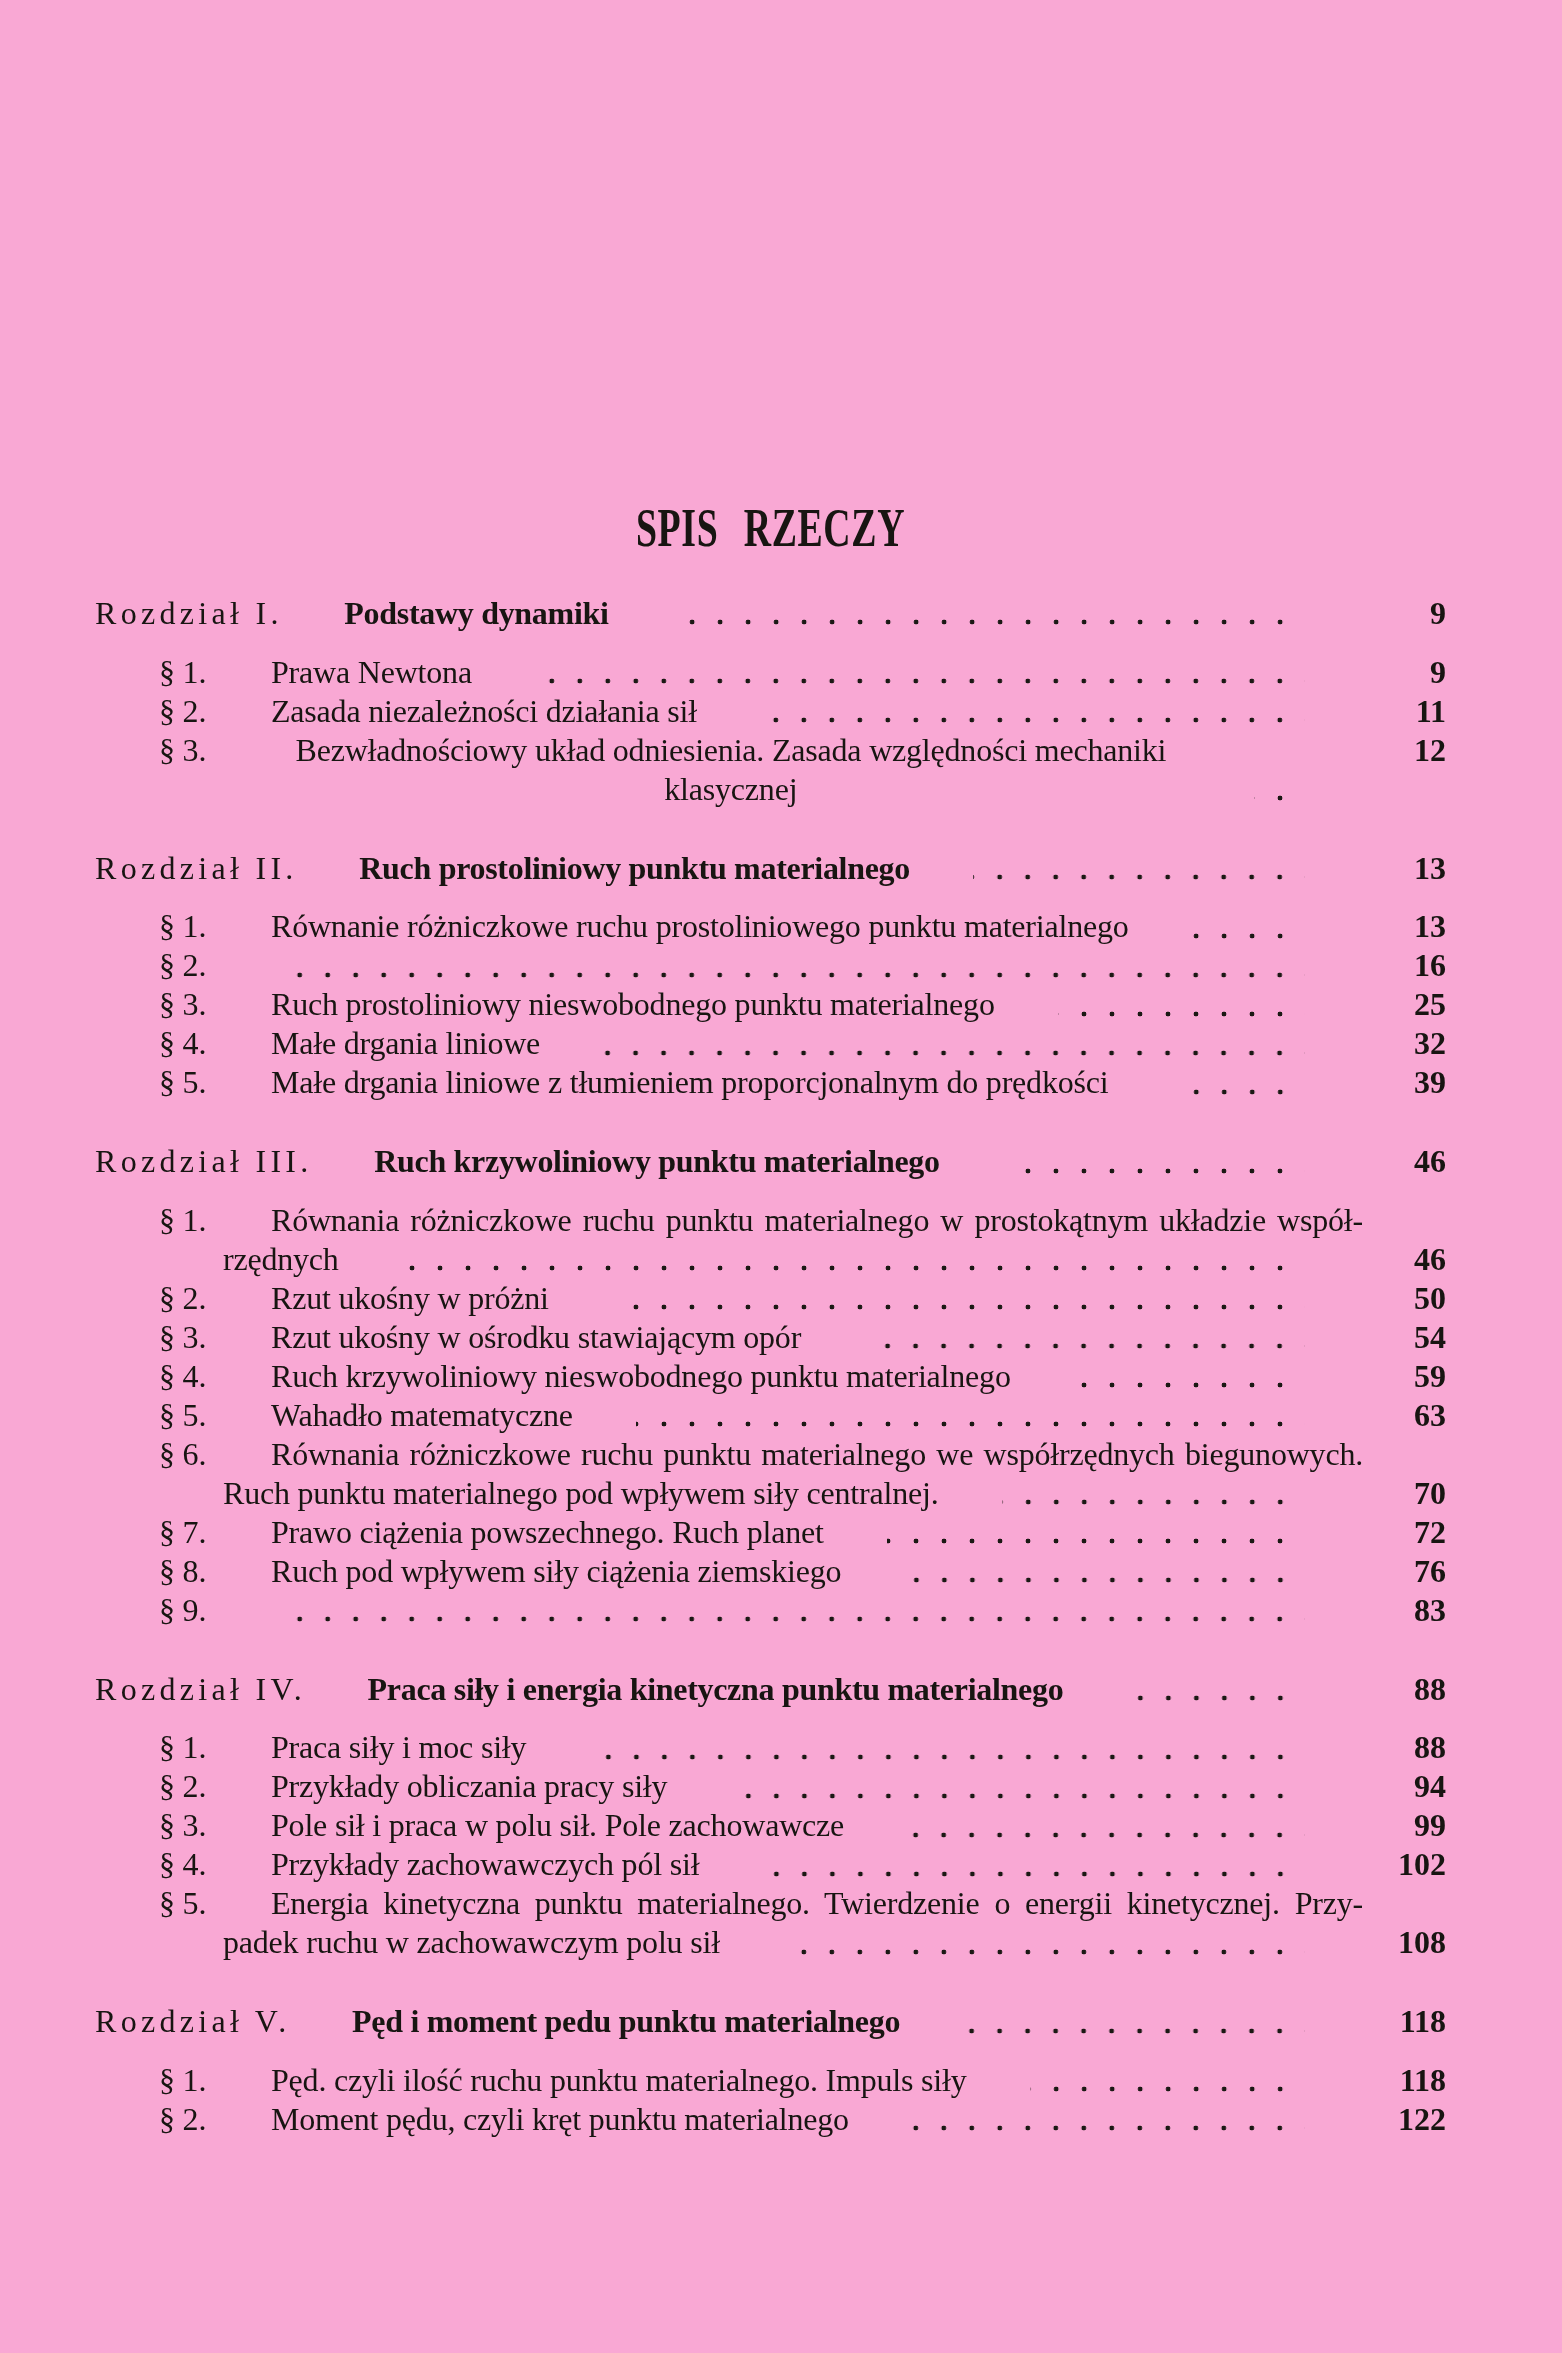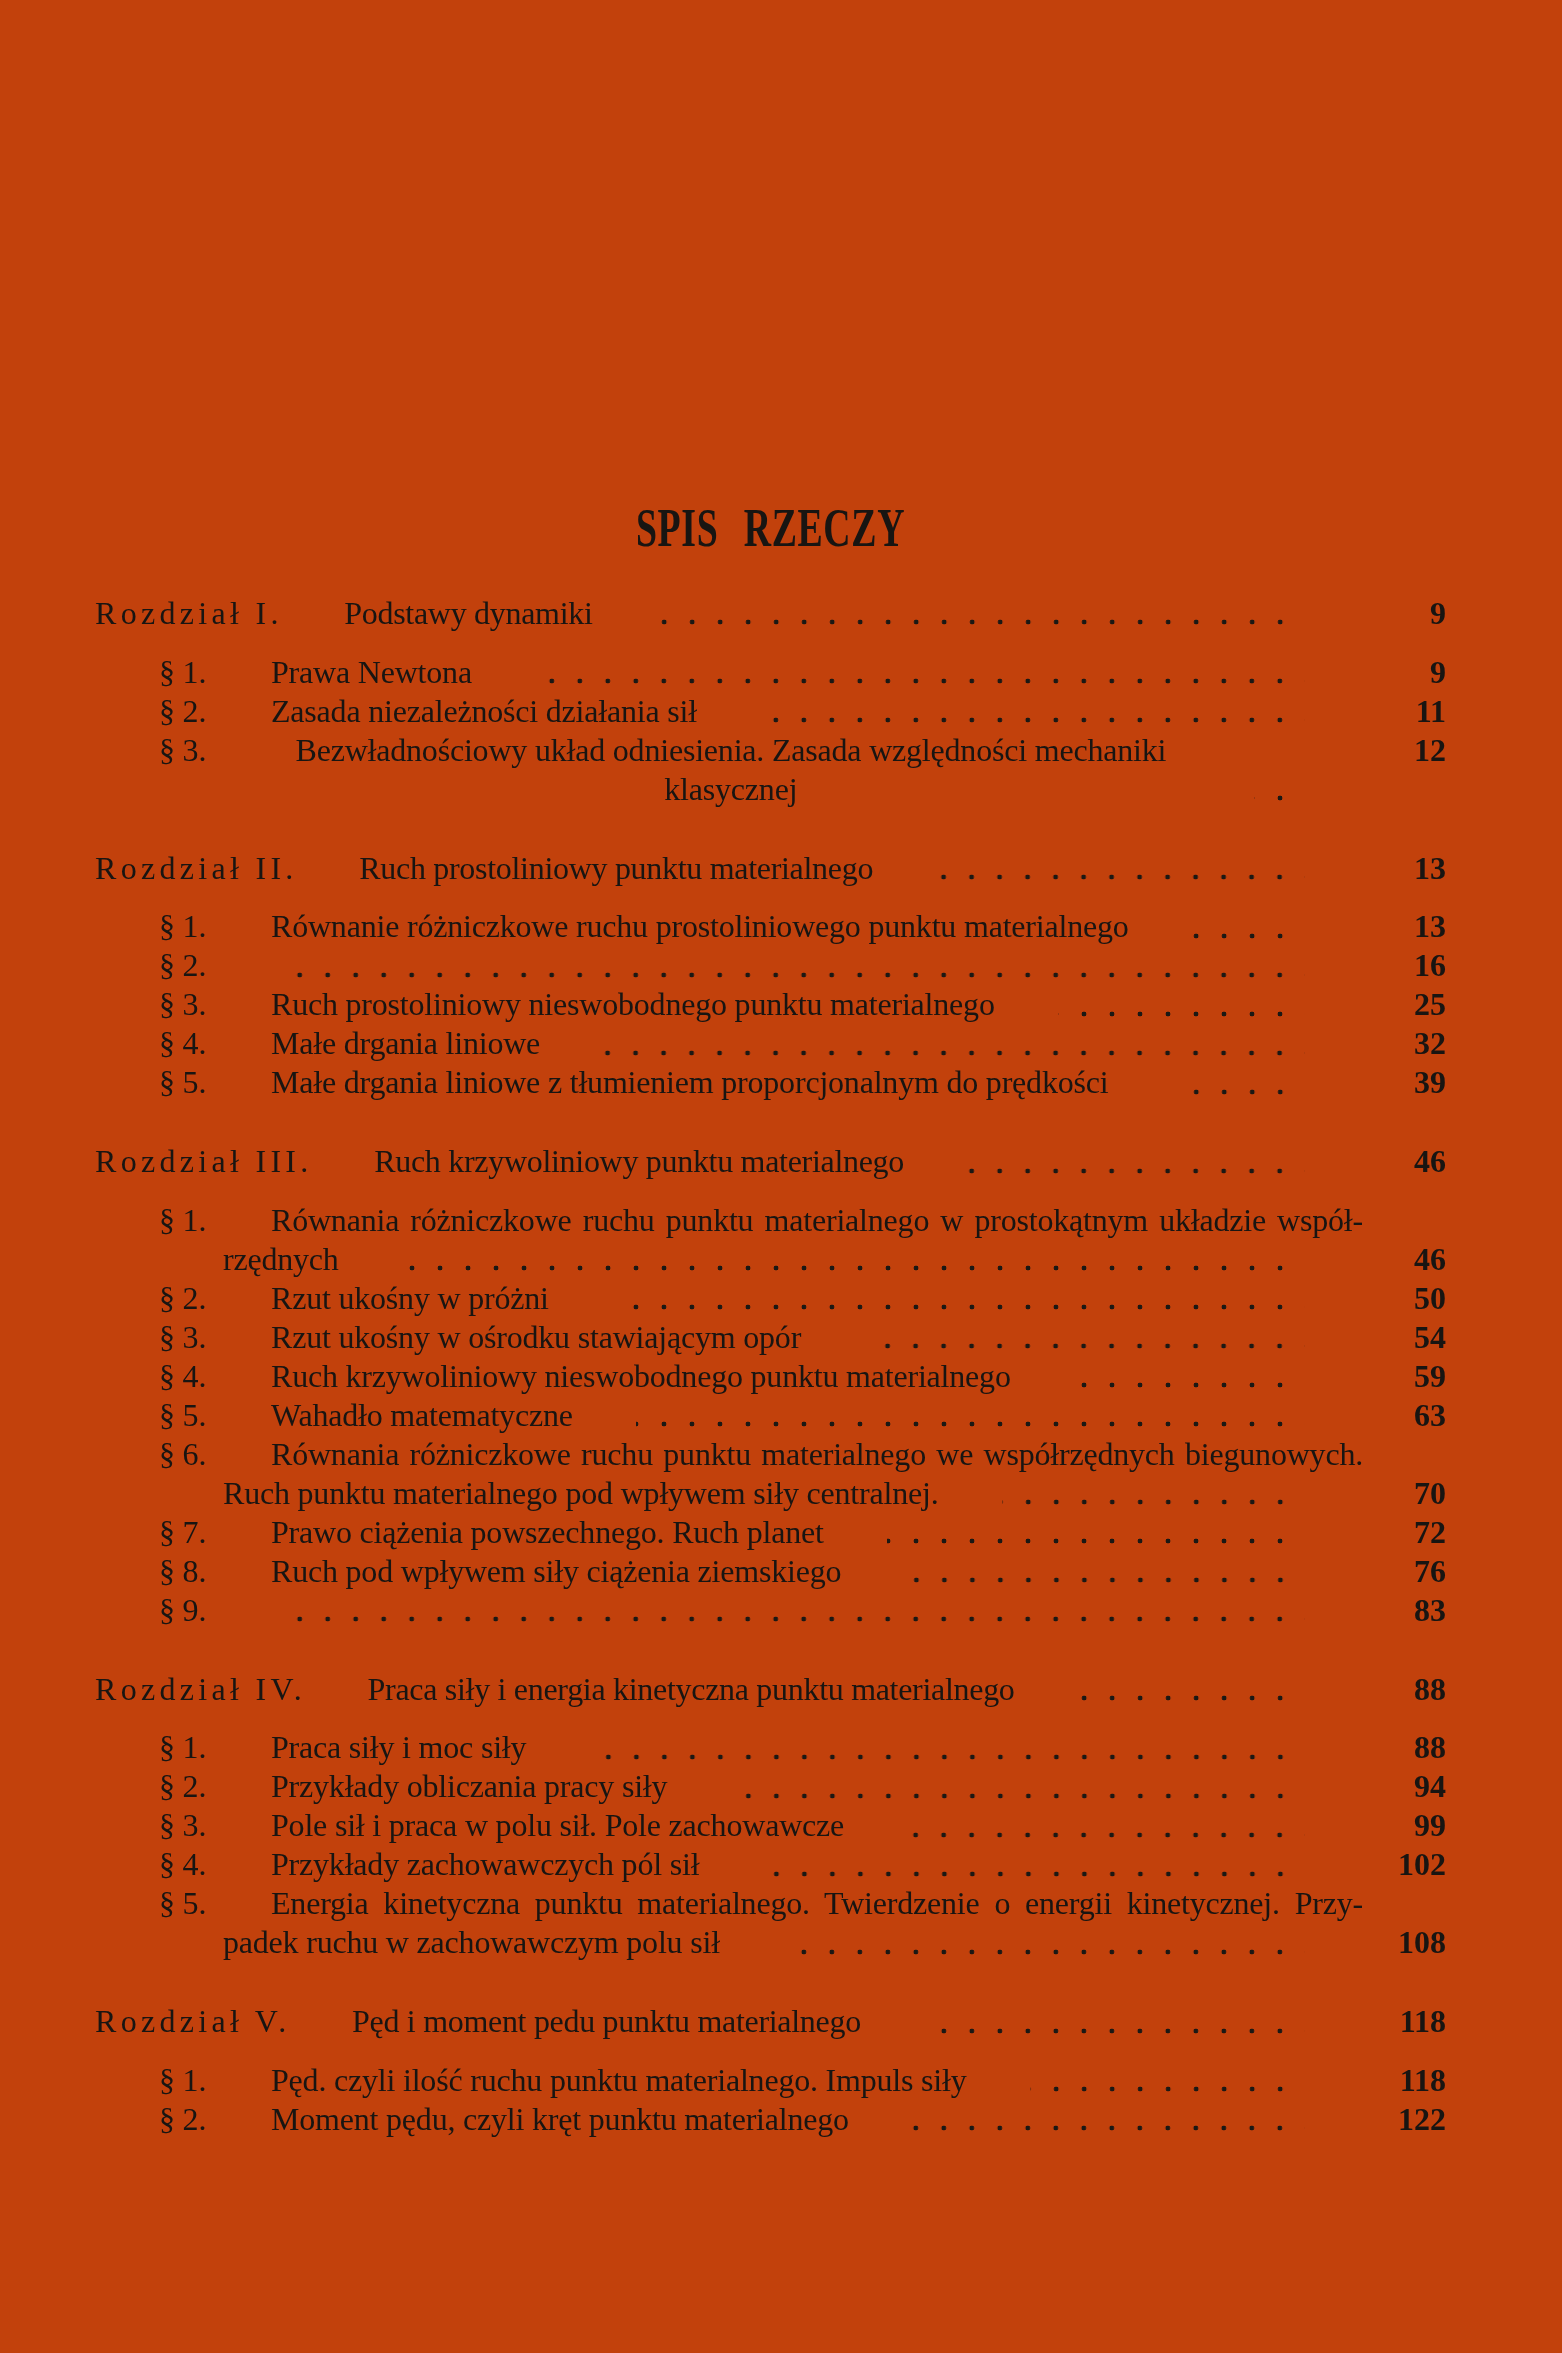--- a/index.html
+++ b/index.html
@@ -1,21 +1,21 @@
 <!DOCTYPE html>
 <html style="font-size:13.6px"><head>
 <meta charset="utf-8">
 <style>
   html,body{margin:0;padding:0;background:#fcfbf8;}
   .sheet{
     position:relative;
     width:1562px;height:2354px;
     box-sizing:border-box;
     padding:503px 116px 0 95px;
-    background:#c2410c;
+    background:#f9a8d4;
     color:#181512;
     font-family:"Liberation Serif","DejaVu Serif",serif;
     overflow:hidden;
   }
   h1.title{
     margin:0;
     font-size:54px;line-height:51px;
     font-weight:700;
     text-align:center;
     letter-spacing:0.9px;
@@ -25,21 +25,21 @@
     white-space:nowrap;
   }
   .toc{margin-top:39px;}
   .chapter{margin-bottom:39px;}
   .row{
     display:flex;align-items:baseline;
     line-height:39px;font-size:32px;letter-spacing:-0.2px;gap:48px;
   }
   .ch-head{line-height:40px;margin-bottom:19.6px;}
   .ch-label{letter-spacing:4.3px;white-space:pre;}
-  .ch-title{font-weight:400;margin-left:13.6px;white-space:pre;letter-spacing:-0.3px;}
+  .ch-title{font-weight:700;margin-left:13.6px;white-space:pre;letter-spacing:-0.3px;}
   .entry .row{margin-left:64px;}
   .entry .row.cont{margin-left:128px;}
   .num{flex:0 0 64px;white-space:pre;}
   .txt{white-space:pre-wrap;text-align:center;}
   .fill{flex:1 1 auto;text-align:justify;text-align-last:justify;margin-right:83px;}
   .leader{
     flex:1 1 51px;min-width:51px;height:6px;
     align-self:flex-end;
     margin:0 22px 7.7px 15.3px;
     background-image:radial-gradient(circle 2.6px at 3px 3px,#1b1814 92%,rgba(0,0,0,0) 100%);

